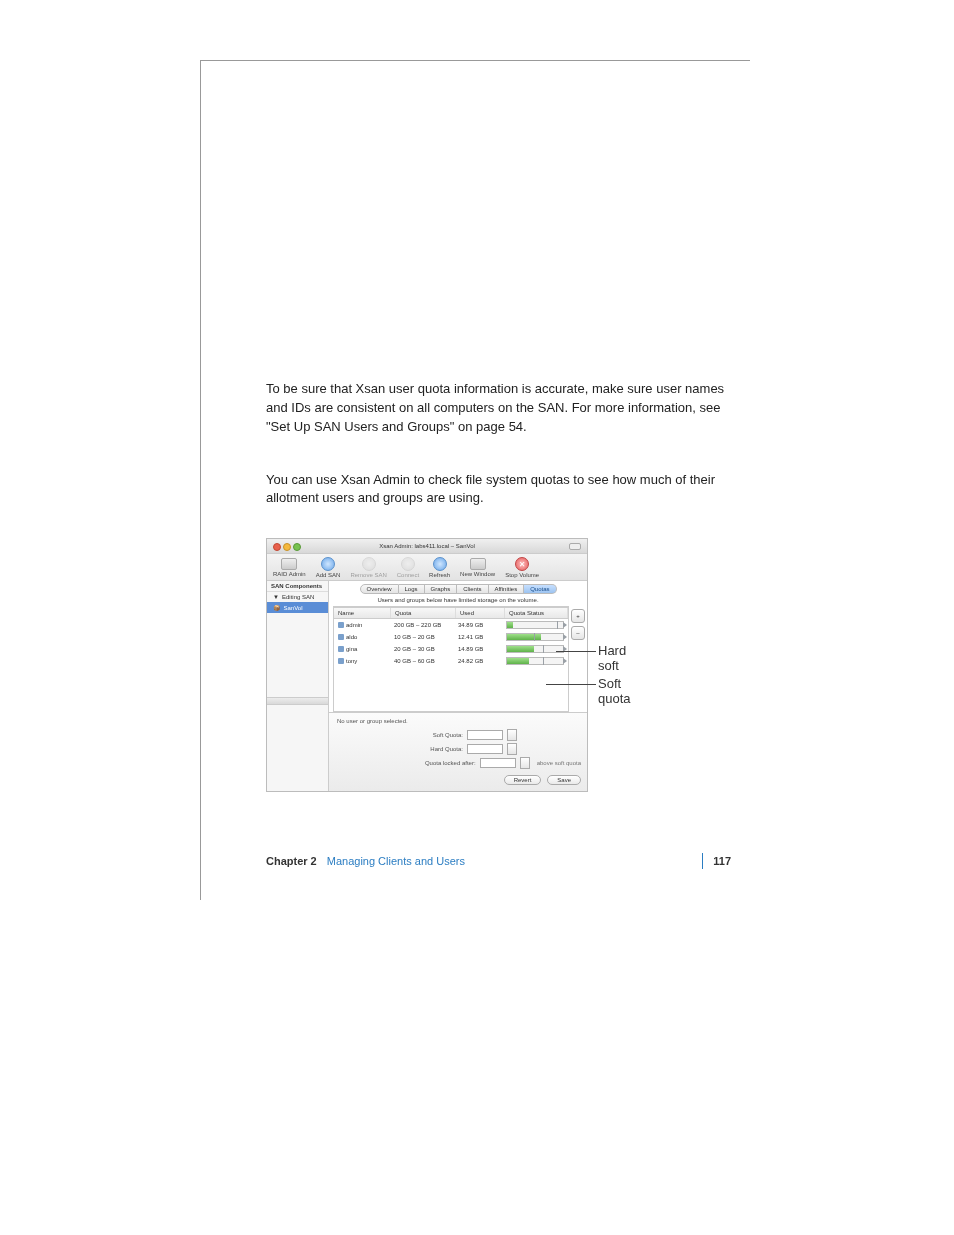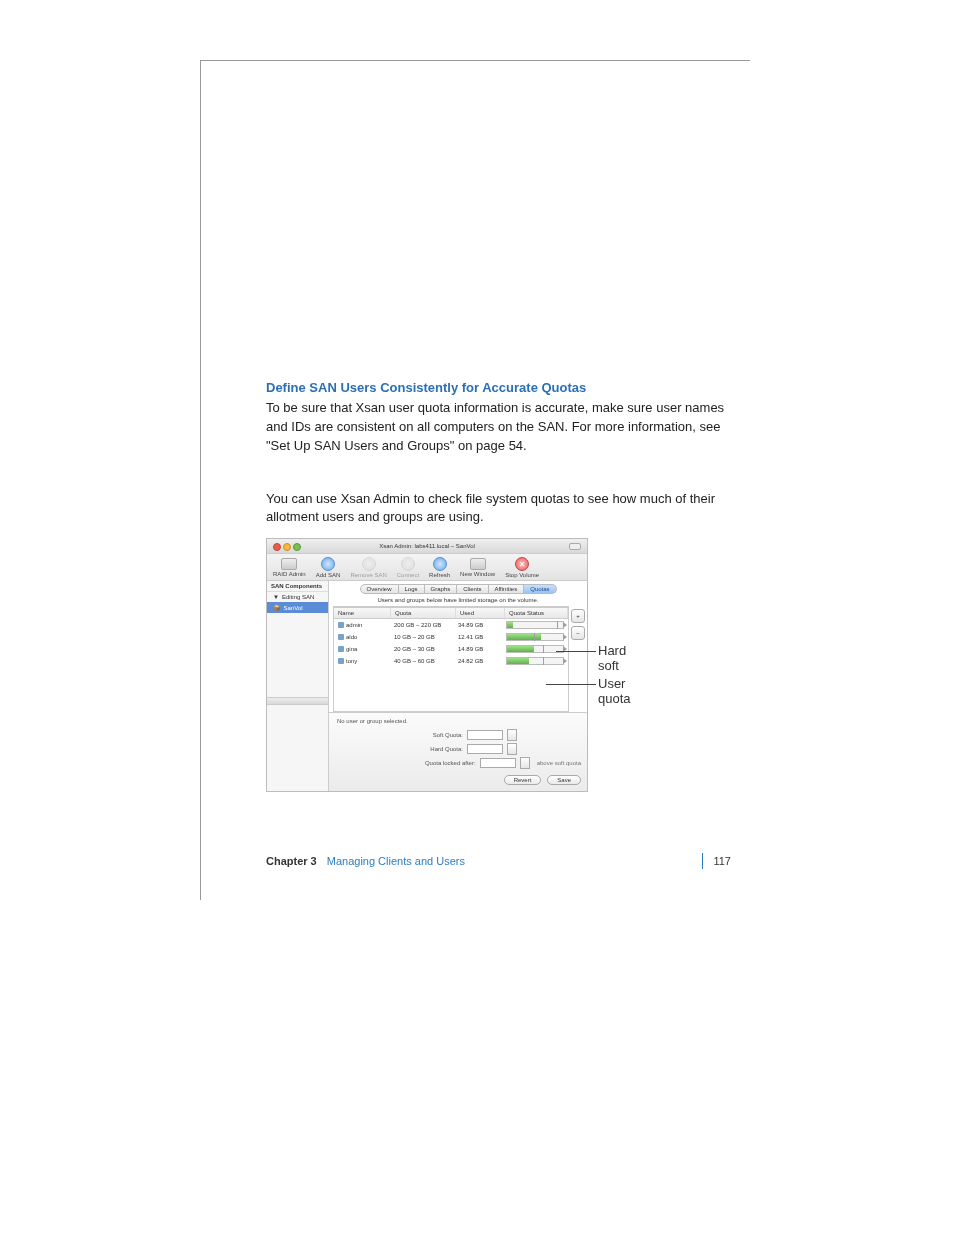--- a/index.html
+++ b/index.html
@@ -64,31 +64,30 @@
 .pop { width:8px; height:10px; border:1px solid #aaa; background:linear-gradient(#fff,#e6e6e6); }
 .after { color:#777; margin-left:3px; }
 .btnrow { display:flex; justify-content:flex-end; gap:6px; padding-top:5px; }
 .macbtn { padding:1px 9px; border:1px solid #aaa; border-radius:8px; background:linear-gradient(#fff,#eaeaea); color:#333; }
 .callout { position:absolute; font-size:13px; color:#333; }
 .callout .line { position:absolute; height:1px; background:#444; }
 .runner { position:absolute; left:266px; top:853px; width:465px; display:flex; align-items:center; font-size:11px; }
 .runner .chap { font-weight:bold; color:#333; margin-right:10px; }
 .runner .title { color:#2b7dc2; }
 .runner .bar { width:1px; height:16px; background:#2b7dc2; margin:0 10px; border:none; position:static; }
-.runner .pg { font-weight:normal; color:#333; }
+.runner .pg { font-weight:bold; color:#333; }
 </style>
 </head>
 <body>
 
 <div class="page">
   <div class="hline"></div>
   <div class="vline"></div>
 
   <div class="content">
-    <p class="subhead">Define SAN Users Consistently for Accurate Quotas</p>
     <p class="body">To be sure that Xsan user quota information is accurate, make sure user names and IDs are consistent on all computers on the SAN. For more information, see "Set Up SAN Users and Groups" on page 54.</p>
     <p class="body" style="margin-bottom:0">You can use Xsan Admin to check file system quotas to see how much of their allotment users and groups are using.</p>
   </div>
 
   <div class="figwrap">
     <div class="osx-window">
       <div class="titlebar">
         <span class="tl-btn tl-red"></span>
         <span class="tl-btn tl-yel"></span>
         <span class="tl-btn tl-grn"></span>
@@ -253,24 +252,24 @@
         </div>
       </div>
     </div>
 
     <div class="callout" style="left:332px; top:105px;">
       <div class="line" style="left:-42px; top:8px; width:40px;"></div>
       <span>Hard soft</span>
     </div>
     <div class="callout" style="left:332px; top:138px;">
       <div class="line" style="left:-52px; top:8px; width:50px;"></div>
-      <span>User quota</span>
+      <span>Soft quota</span>
     </div>
   </div>
 
   <div class="runner">
-    <span class="chap">Chapter 3</span>
+    <span class="chap">Chapter 2</span>
     <span class="title">Managing Clients and Users</span>
     <span style="flex:1"></span>
     <span class="bar"></span>
     <span class="pg">117</span>
   </div>
 </div>
 
 </body></html>

